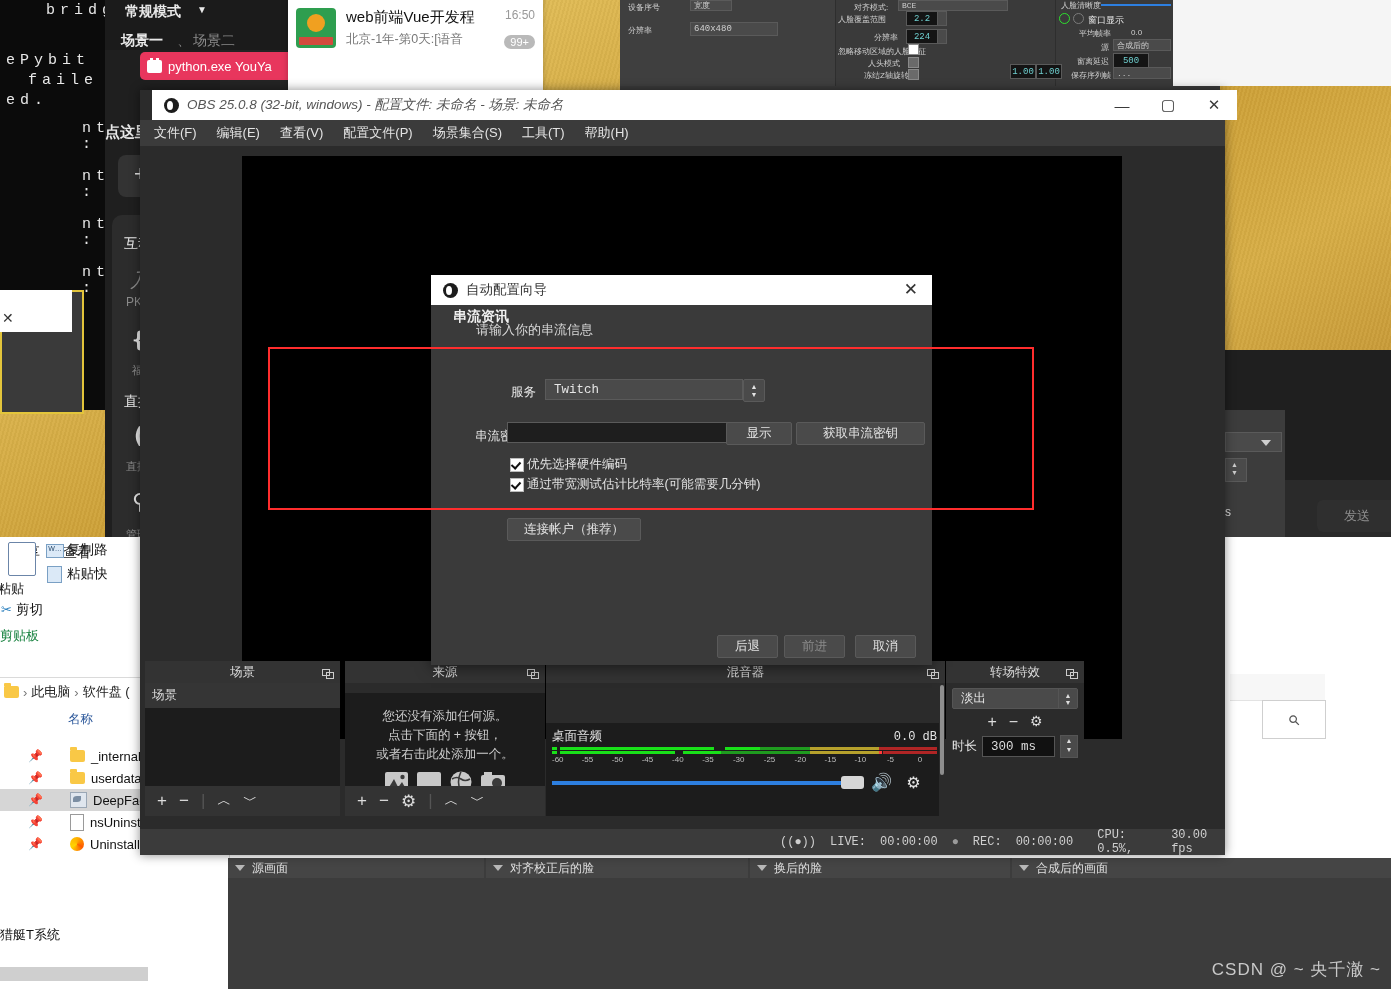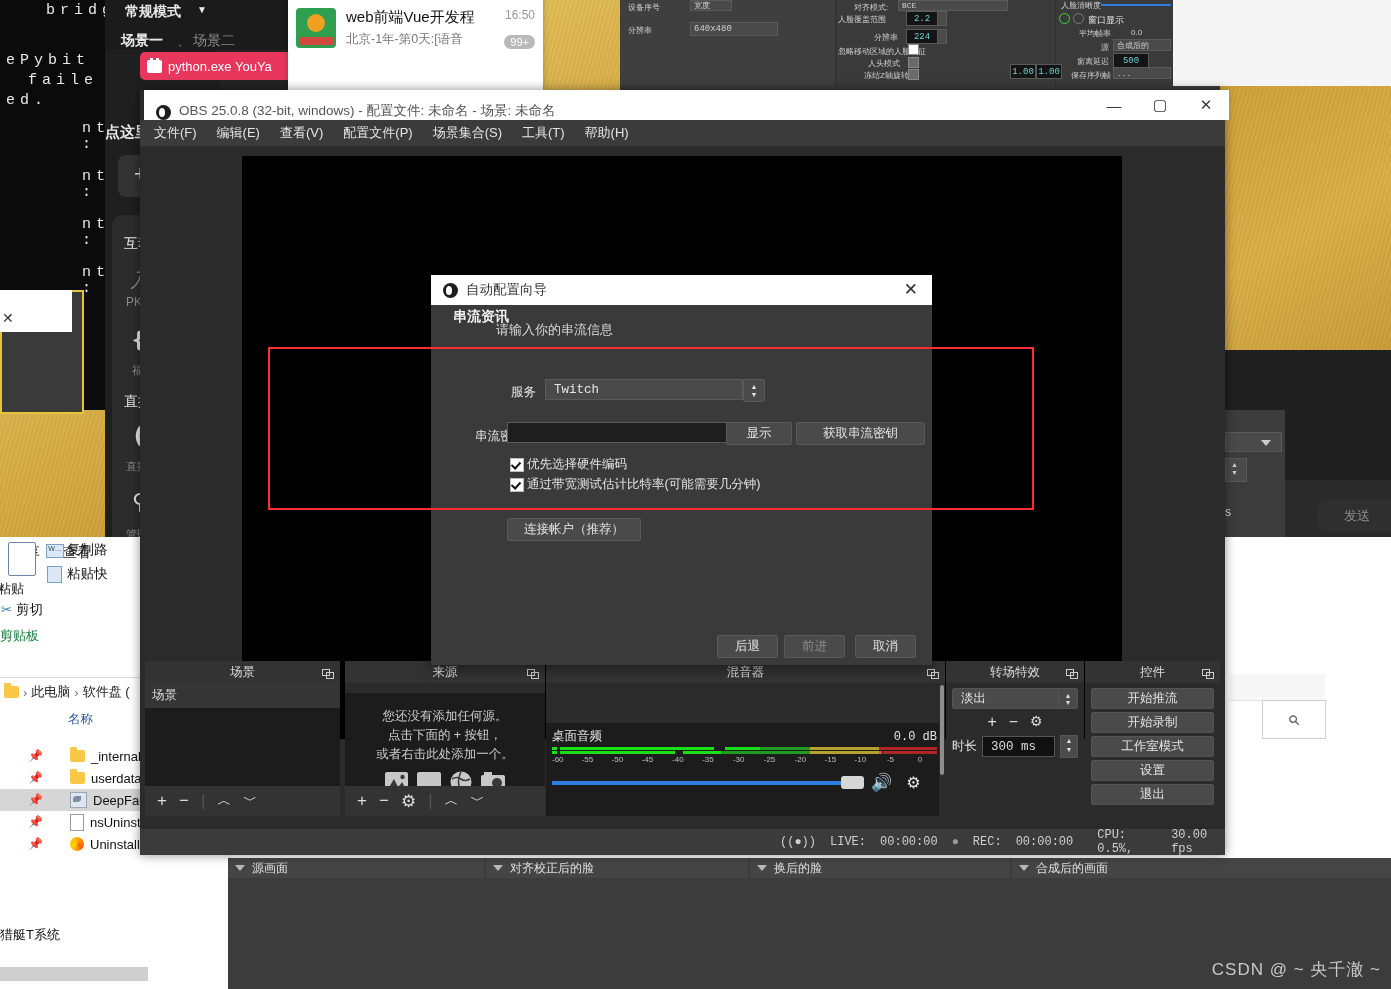--- a/index.html
+++ b/index.html
@@ -61,21 +61,21 @@
   
   #wechat{left:288px;top:-40px;width:255px;height:130px;background:#fff;box-shadow:0 1px 6px rgba(0,0,0,.25);}
   #wc-row1{position:absolute;left:0;top:40px;width:255px;height:62px;background:#fff;display:flex;gap:10px;padding:8px;box-sizing:border-box;}
   .wc-av{width:40px;height:40px;border-radius:4px;background:#2e9e4f;position:relative;flex:0 0 auto;}
   .wc-av .face{position:absolute;left:11px;top:6px;width:18px;height:18px;border-radius:50%;background:#f0a020;}
   .wc-av .lbl{position:absolute;left:3px;bottom:3px;right:3px;height:8px;background:#d24a3d;border-radius:1px;}
   .badge{background:#b9b9b9;color:#fff;border-radius:9px;font-size:11px;padding:1px 6px;}
   
   #obs{left:140px;top:90px;width:1085px;height:765px;background:#2b2b2b;
        box-shadow:0 0 10px rgba(0,0,0,.45);}
-  #obs-title{position:absolute;left:4px;top:0;width:1085px;height:30px;background:#fff;display:flex;align-items:flex-end;}
+  #obs-title{position:absolute;left:12px;top:0;width:1085px;height:30px;background:#fff;display:flex;align-items:center;font-style:italic;}
   #obs-logo{width:15px;height:15px;border-radius:50%;background:#1c1c1c;margin:0 8px 0 12px;position:relative;flex:0 0 auto;}
   #obs-logo:after{content:"";position:absolute;left:3px;top:3px;width:6px;height:9px;border-radius:50%;background:#fff;}
   #obs-title-txt{font-size:13.5px;color:#555;white-space:nowrap;}
   .wbtn{position:absolute;top:0;width:46px;height:30px;display:flex;align-items:center;justify-content:center;color:#3a3a3a;font-size:15px;}
   #obs-menu{position:absolute;left:0;top:30px;width:1085px;height:26px;background:#3b3b3b;display:flex;align-items:center;gap:20px;padding-left:14px;box-sizing:border-box;}
   .mi{font-size:13px;color:#e4e4e4;white-space:nowrap;}
   #obs-preview{position:absolute;left:102px;top:66px;width:880px;height:583px;background:#000;}
   
   .panel{position:absolute;background:#2b2b2b;}
   .panel-hdr{height:22px;background:#333;display:flex;align-items:center;justify-content:center;position:relative;}
@@ -101,21 +101,21 @@
   .numbox{height:21px;background:#111;border:1px solid #555;color:#ddd;font-family:"Liberation Mono",monospace;font-size:12.5px;display:flex;align-items:center;padding-left:8px;box-sizing:border-box;position:relative;}
   
   #obs-status{position:absolute;left:0;bottom:0;width:1085px;height:26px;background:#3b3b3b;display:flex;align-items:center;gap:14px;color:#cfcfcf;font-size:12px;font-family:"Liberation Mono","DejaVu Sans Mono",monospace;padding-left:640px;box-sizing:border-box;}
   
   #dlg{left:431px;top:275px;width:501px;height:390px;background:#3a3a3a;box-shadow:0 2px 14px rgba(0,0,0,.55);}
   #dlg-title{position:absolute;left:0;top:0;width:501px;height:30px;background:#fff;display:flex;align-items:center;}
   #dlg-logo{width:15px;height:15px;border-radius:50%;background:#1c1c1c;margin:0 8px 0 12px;position:relative;flex:0 0 auto;}
   #dlg-logo:after{content:"";position:absolute;left:3px;top:3px;width:6px;height:9px;border-radius:50%;background:#fff;}
   #dlg-hdr{position:absolute;left:0;top:30px;width:501px;height:42px;background:#3a3a3a;}
   #dlg-hdr .h1{position:absolute;left:22px;top:3px;font-size:14px;font-weight:bold;color:#f0f0f0;}
-  #dlg-hdr .h2{position:absolute;left:45px;top:16px;font-size:13px;color:#d8d8d8;margin-left:20px;}
+  #dlg-hdr .h2{position:absolute;left:45px;top:16px;font-size:13px;color:#d8d8d8;}
   #dlg-red{position:absolute;left:-163px;top:72px;width:765px;height:165px;border:2px solid #ff2d2d;box-sizing:border-box;pointer-events:none;}
   .dl-lbl{position:absolute;color:#e4e4e4;font-size:12.5px;text-align:right;}
   .dl-input{position:absolute;background:#1e1e1e;border:1px solid #5a5a5a;}
   .dl-combo{position:absolute;background:#4a4a4a;border:1px solid #5a5a5a;color:#e6e6e6;font-family:"Liberation Mono","DejaVu Sans Mono",monospace;font-size:12.5px;display:flex;align-items:center;padding-left:8px;box-sizing:border-box;}
   .dl-btn{position:absolute;background:#4a4a4a;border:1px solid #5a5a5a;border-radius:2px;color:#e4e4e4;font-size:12.5px;display:flex;align-items:center;justify-content:center;}
   .dl-btn.dis{color:#8a8a8a;}
   .cbx{position:absolute;width:12px;height:12px;background:#fff;border:1px solid #bbb;}
   .cbx:after{content:"";position:absolute;left:2px;top:1px;width:4px;height:7px;border:solid #111;border-width:0 2px 2px 0;transform:rotate(42deg);}
   .cbx-lbl{position:absolute;color:#e4e4e4;font-size:12.5px;}
   
@@ -599,38 +599,20 @@
         <span style="font-size:14px;">⚙</span>
       </div>
       <div style="display:flex;align-items:center;gap:5px;margin-top:4px;">
         <span style="color:#e4e4e4;font-size:12.5px;text-align:center;">时长</span>
         <span class="numbox" style="flex:1;">300 ms</span>
         <span style="width:16px;height:21px;background:#4a4a4a;border:1px solid #555;color:#ddd;font-size:7px;line-height:9px;text-align:center;">▲<br>▼</span>
       </div>
     </div>
   </div>
 
-  <div class="panel" style="left:945px;top:571px;width:135px;height:155px;">
-    <div class="panel-hdr">
-      <span class="t">控件</span>
-      <span class="pop-ico">
-        <svg width="12" height="11" viewBox="0 0 12 11">
-            <rect x="0.5" y="0.5" width="7" height="6" fill="none" stroke="#ccc"></rect>
-            <rect x="4.5" y="3.5" width="7" height="6" fill="none" stroke="#ccc"></rect>
-          </svg>
-      </span>
-    </div>
-    <div style="position:absolute;left:0;top:22px;right:0;bottom:0;background:#2b2b2b;padding:5px 6px;box-sizing:border-box;">
-      <div class="ctl-btn">开始推流</div>
-      <div class="ctl-btn">开始录制</div>
-      <div class="ctl-btn">工作室模式</div>
-      <div class="ctl-btn">设置</div>
-      <div class="ctl-btn">退出</div>
-    </div>
-  </div>
 
   <div id="obs-status">
     <span>((●))</span>
     <span>LIVE:</span>
     <span>00:00:00</span>
     <span style="color:#9a9a9a;">●</span>
     <span>REC:</span>
     <span>00:00:00</span>
     <span style="margin-left:10px;">CPU: 0.5%,</span>
     <span>30.00 fps</span>

